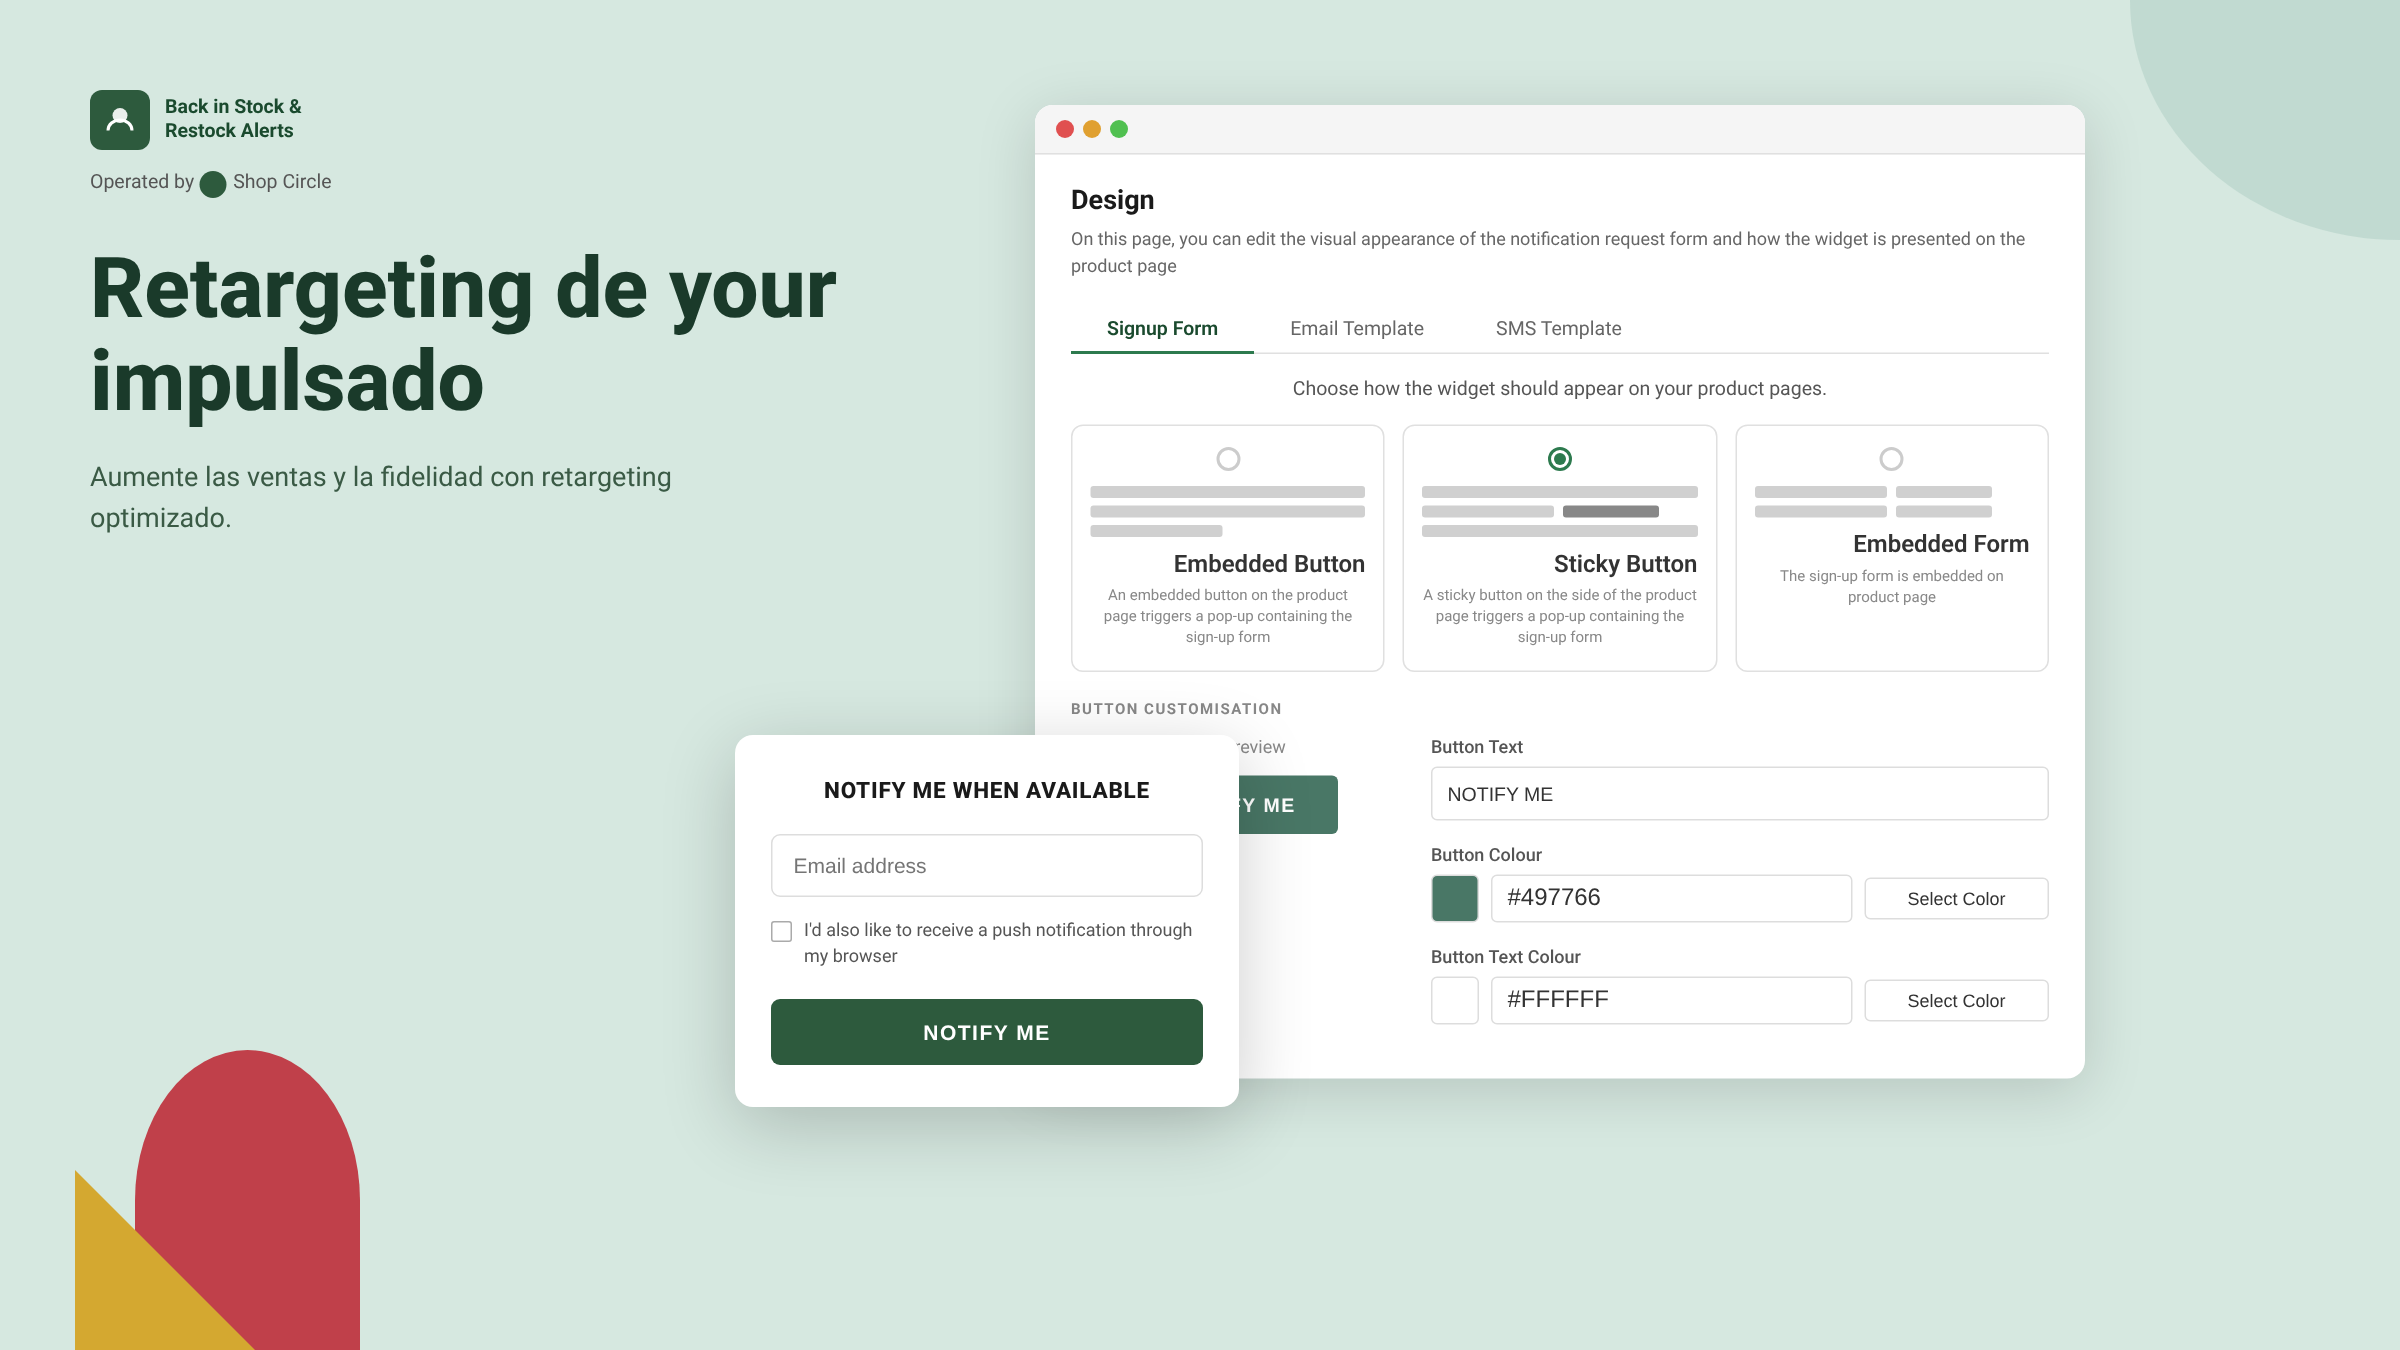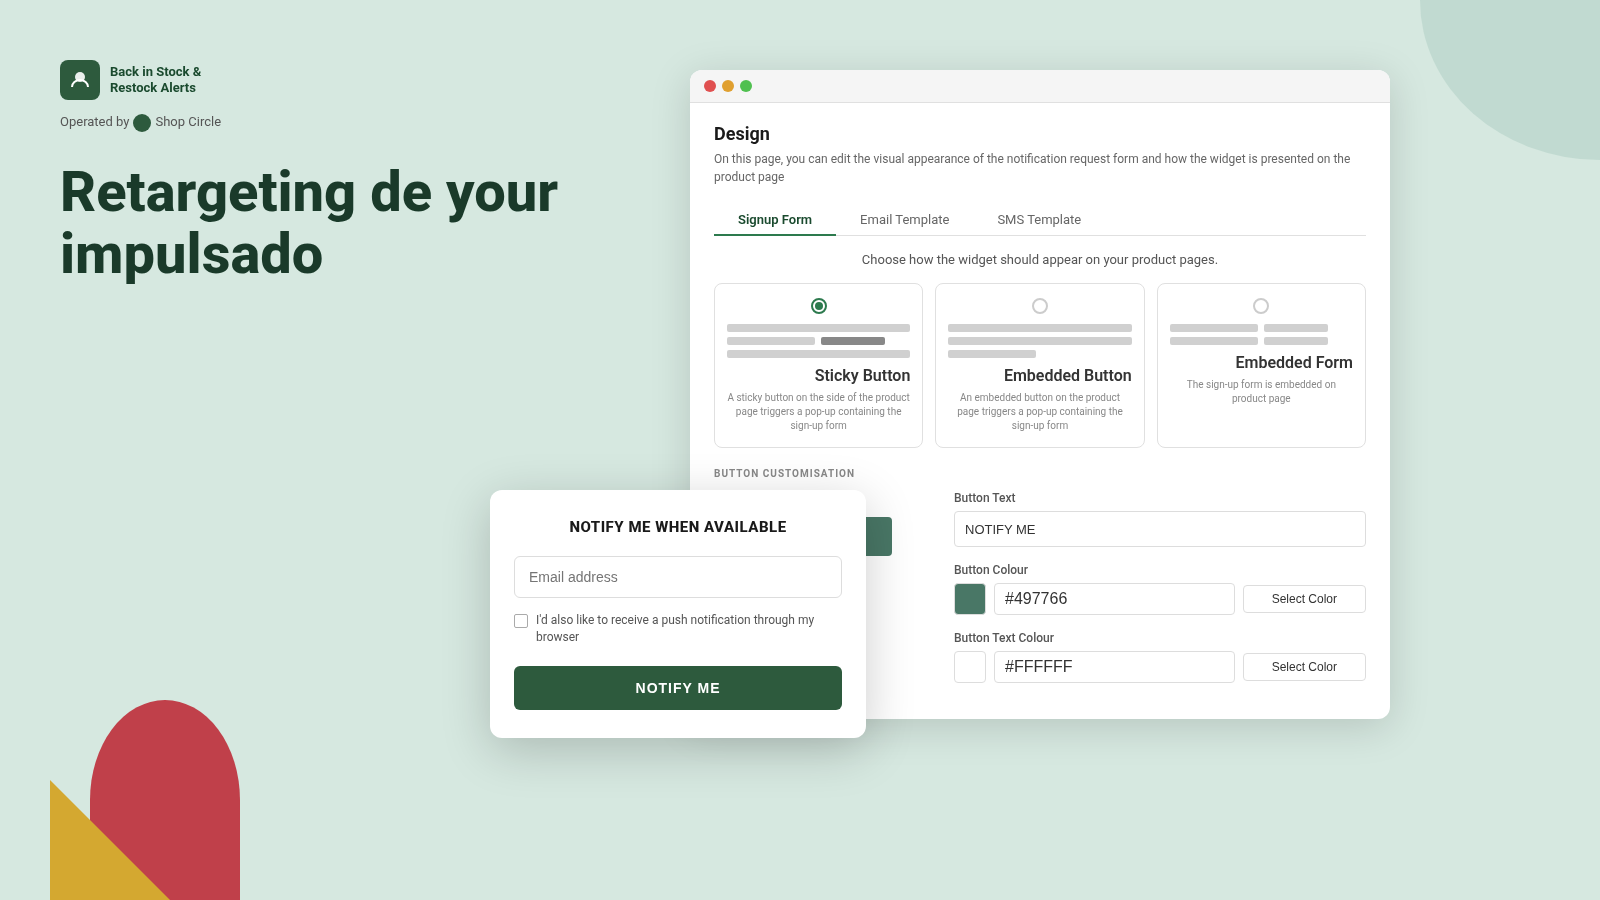--- a/index.html
+++ b/index.html
@@ -315,21 +315,21 @@
       color: #333;
       cursor: pointer;
       white-space: nowrap;
     }
 
     
     .notify-popup {
       position: absolute;
       top: 490px;
       left: 490px;
-      width: 376px;
+      width: 336px;
       background: white;
       border-radius: 12px;
       box-shadow: 0 12px 50px rgba(0,0,0,0.2);
       padding: 28px 24px;
       z-index: 10;
     }
     .popup-title {
       font-size: 15px;
       font-weight: 800;
       text-align: center;
@@ -404,20 +404,21 @@
       </div>
     </div>
   </div>
   <div class="operated-by">
     <span>Operated by</span>
     <span class="shop-circle-icon"></span>
     <span>Shop Circle</span>
   </div>
 
   <h1 class="hero-title">Retargeting de your impulsado</h1>
+  <p class="hero-subtitle">Aumente las ventas y la fidelidad con retargeting optimizado.</p>
 </div>
 
 <div class="app-window">
   <div class="window-titlebar">
     <div class="dot dot-red"></div>
     <div class="dot dot-yellow"></div>
     <div class="dot dot-green"></div>
   </div>
 
   <div class="window-content">
@@ -428,53 +429,53 @@
       <div class="tab active">Signup Form</div>
       <div class="tab">Email Template</div>
       <div class="tab">SMS Template</div>
     </div>
 
     <div class="widget-prompt">Choose how the widget should appear on your product pages.</div>
 
     <div class="widget-options">
 
       <div class="widget-option">
+        <div class="widget-option-radio"></div>
+        <div class="widget-preview-bars">
+          <div class="bar-row">
+              <div class="bar bar-full"></div>
+            </div>
+          <div class="bar-row">
+              <div class="bar bar-full"></div>
+            </div>
+          <div class="bar-row">
+              <div class="bar bar-half"></div>
+            </div>
+        </div>
+        <div class="widget-option-label">Embedded Button</div>
+        <div class="widget-option-desc">An embedded button on the product page triggers a pop-up containing the sign-up form</div>
+      </div>
+
+      <div class="widget-option">
         <div class="widget-option-radio selected">
         </div>
         <div class="widget-preview-bars">
           <div class="bar-row">
               <div class="bar bar-full"></div>
             </div>
           <div class="bar-row">
             <div class="bar bar-half"></div>
             <div class="bar bar-short" style="background:#888;"></div>
           </div>
           <div class="bar-row">
               <div class="bar bar-full"></div>
             </div>
         </div>
         <div class="widget-option-label">Sticky Button</div>
         <div class="widget-option-desc">A sticky button on the side of the product page triggers a pop-up containing the sign-up form</div>
-      </div>
-
-      <div class="widget-option">
-        <div class="widget-option-radio"></div>
-        <div class="widget-preview-bars">
-          <div class="bar-row">
-              <div class="bar bar-full"></div>
-            </div>
-          <div class="bar-row">
-              <div class="bar bar-full"></div>
-            </div>
-          <div class="bar-row">
-              <div class="bar bar-half"></div>
-            </div>
-        </div>
-        <div class="widget-option-label">Embedded Button</div>
-        <div class="widget-option-desc">An embedded button on the product page triggers a pop-up containing the sign-up form</div>
       </div>
 
       <div class="widget-option">
         <div class="widget-option-radio"></div>
         <div class="widget-preview-bars">
           <div class="bar-row">
             <div class="bar bar-half"></div>
             <div class="bar bar-short"></div>
           </div>
           <div class="bar-row">

